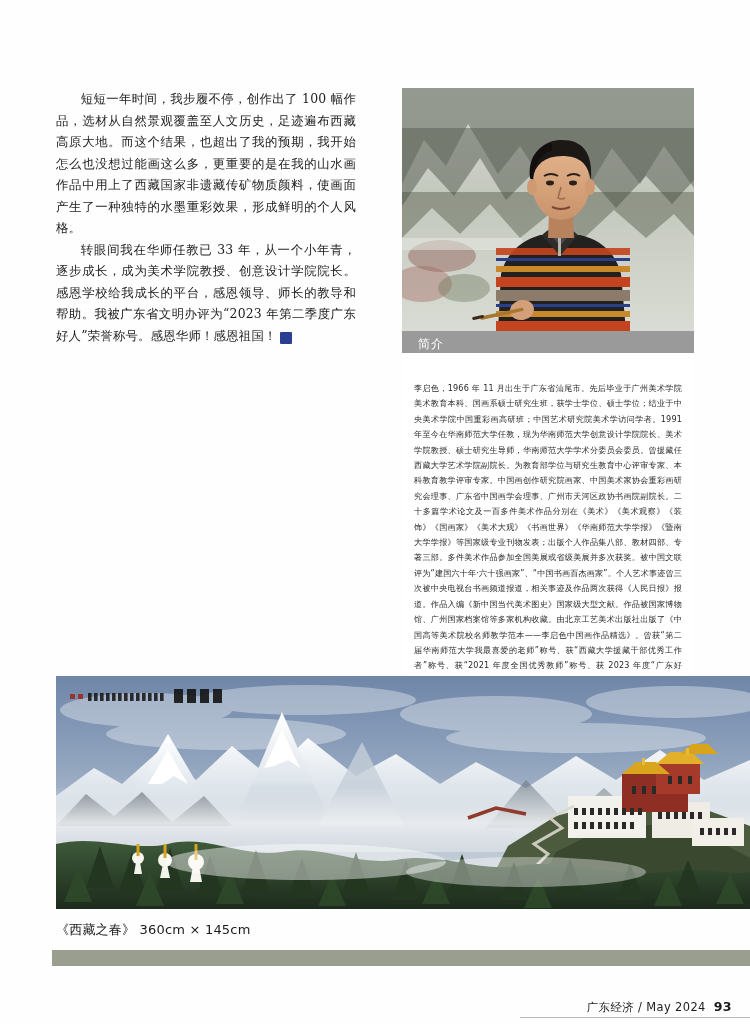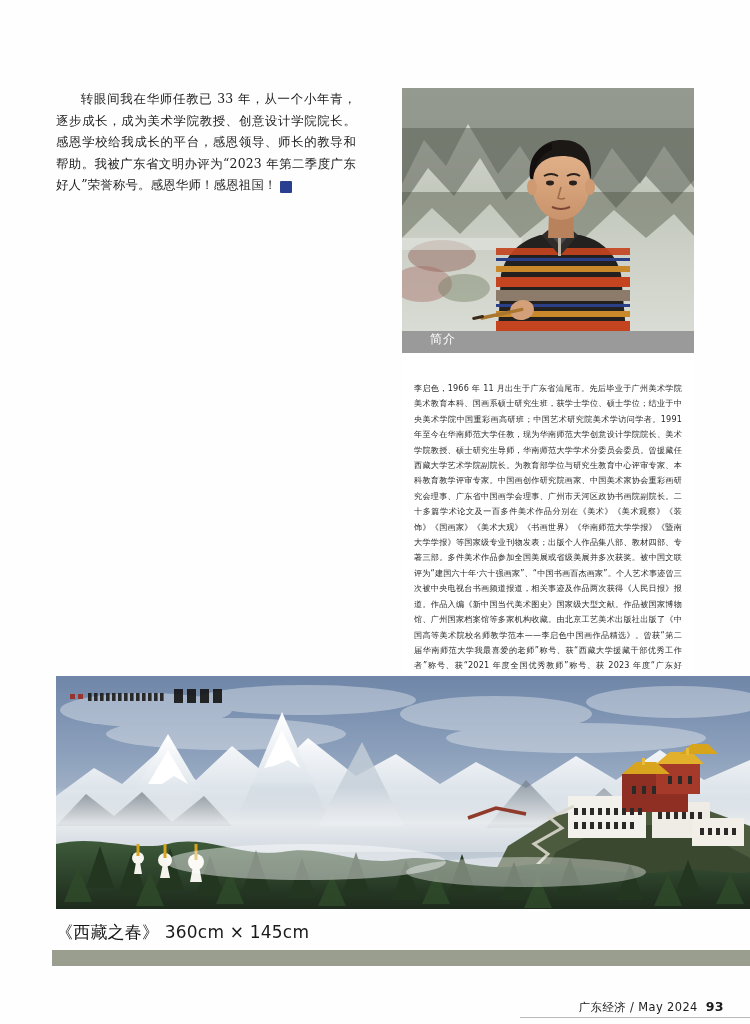--- a/index.html
+++ b/index.html
@@ -86,22 +86,22 @@
     height: 243px;
     overflow: hidden;
     background: #cfd3cd;
   }
   .portrait svg { display:block; width:100%; height:100%; }
 
   .bio-header {
     height: 22px;
     background: #9a9a9a;
     display: flex;
-    align-items: flex-start;
-    padding-left: 28px;
+    align-items: flex-end;
+    padding-left: 16px;
     box-sizing: border-box;
   }
   .bio-header span {
     color: #ffffff;
     font-family: "DejaVu Sans", "Liberation Sans", sans-serif;
     font-size: 12px;
     letter-spacing: 1px;
   }
   .bio-card {
     background: #ffffff;
@@ -131,37 +131,37 @@
     height: 233px;
     overflow: hidden;
   }
   .painting-wrap svg { display:block; width:100%; height:100%; }
 
   .painting-caption {
     position: absolute;
     left: 56px;
     top: 921px;
     font-family: "DejaVu Sans", "Liberation Sans", sans-serif;
-    font-size: 17px;
+    font-size: 13px;
     color: #1a1a1a;
     letter-spacing: 0.2px;
   }
 
   
   .bottom-bar {
     position: absolute;
     left: 52px;
     top: 950px;
     width: 698px;
     height: 16px;
     background: #999e8e;
   }
   .footer {
     position: absolute;
-    right: 26px;
+    right: 18px;
     top: 999px;
     font-family: "DejaVu Sans", "Liberation Sans", sans-serif;
     font-size: 11.4px;
     color: #1b1b1b;
     letter-spacing: 0.4px;
     white-space: nowrap;
   }
   .footer .pageno {
     font-size: 12.6px;
     margin-left: 8px;
@@ -177,20 +177,21 @@
   }
 </style>
 </head>
 <body>
 
 <div class="page">
 
   <div class="top-section">
 
     <div class="col-left">
+      <p class="body-text indent">短短一年时间，我步履不停，创作出了 100 幅作品，选材从自然景观覆盖至人文历史，足迹遍布西藏高原大地。而这个结果，也超出了我的预期，我开始怎么也没想过能画这么多，更重要的是在我的山水画作品中用上了西藏国家非遗藏传矿物质颜料，使画面产生了一种独特的水墨重彩效果，形成鲜明的个人风格。</p>
       <p class="body-text indent"><span>转眼间我在华师任教已 33 年，从一个小年青，逐步成长，成为美术学院教授、创意设计学院院长。感恩学校给我成长的平台，感恩领导、师长的教导和帮助。我被广东省文明办评为“2023 年第二季度广东好人”荣誉称号。感恩华师！感恩祖国！</span><span class="glogo">G</span></p>
     </div>
 
     <div class="col-right">
 
       <div class="portrait">
         <svg viewBox="0 0 292 243" preserveAspectRatio="xMidYMid slice">
           <defs>
             <linearGradient id="bgwash" x1="0" y1="0" x2="0" y2="1">
               <stop offset="0%" stop-color="#d8dad2"></stop>

